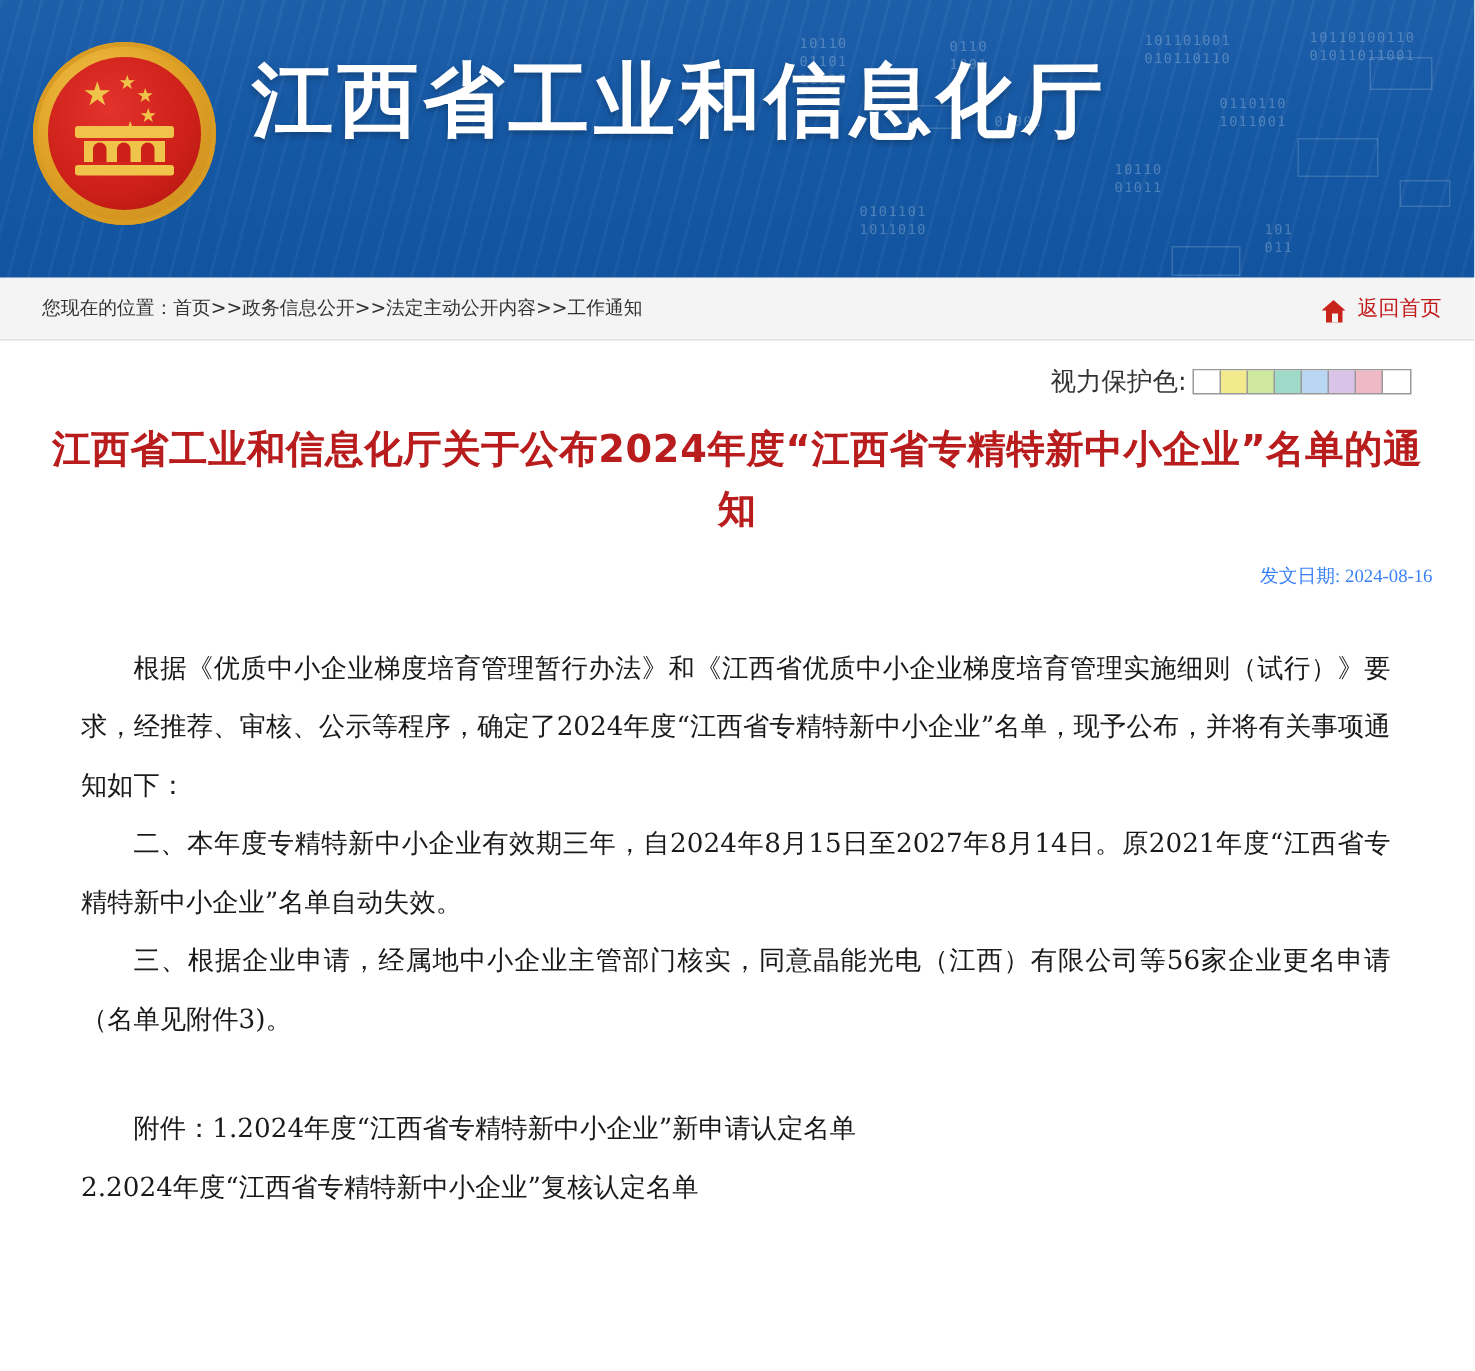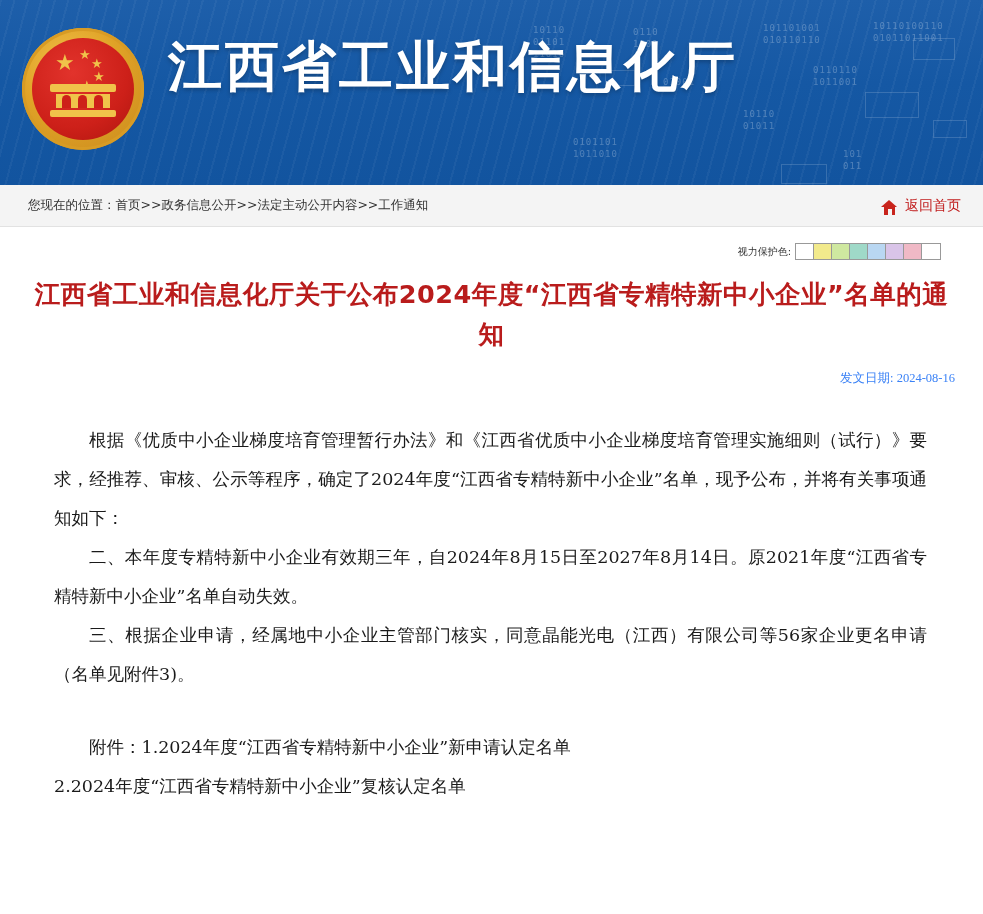--- a/index.html
+++ b/index.html
@@ -194,21 +194,21 @@
   }
   .eye-protect {
     display: flex;
     align-items: center;
     justify-content: flex-end;
     gap: 0;
     padding-top: 16px;
     padding-right: 14px;
   }
   .eye-label {
-    font-size: 10px;
+    font-size: 17px;
     color: #333;
     font-family: "DejaVu Sans", sans-serif;
     margin-right: 4px;
   }
   .swatches { display: flex; border: 1px solid #999; }
   .swatch {
     width: 18px; height: 15px;
     border-right: 1px solid #999;
     cursor: pointer;
   }

